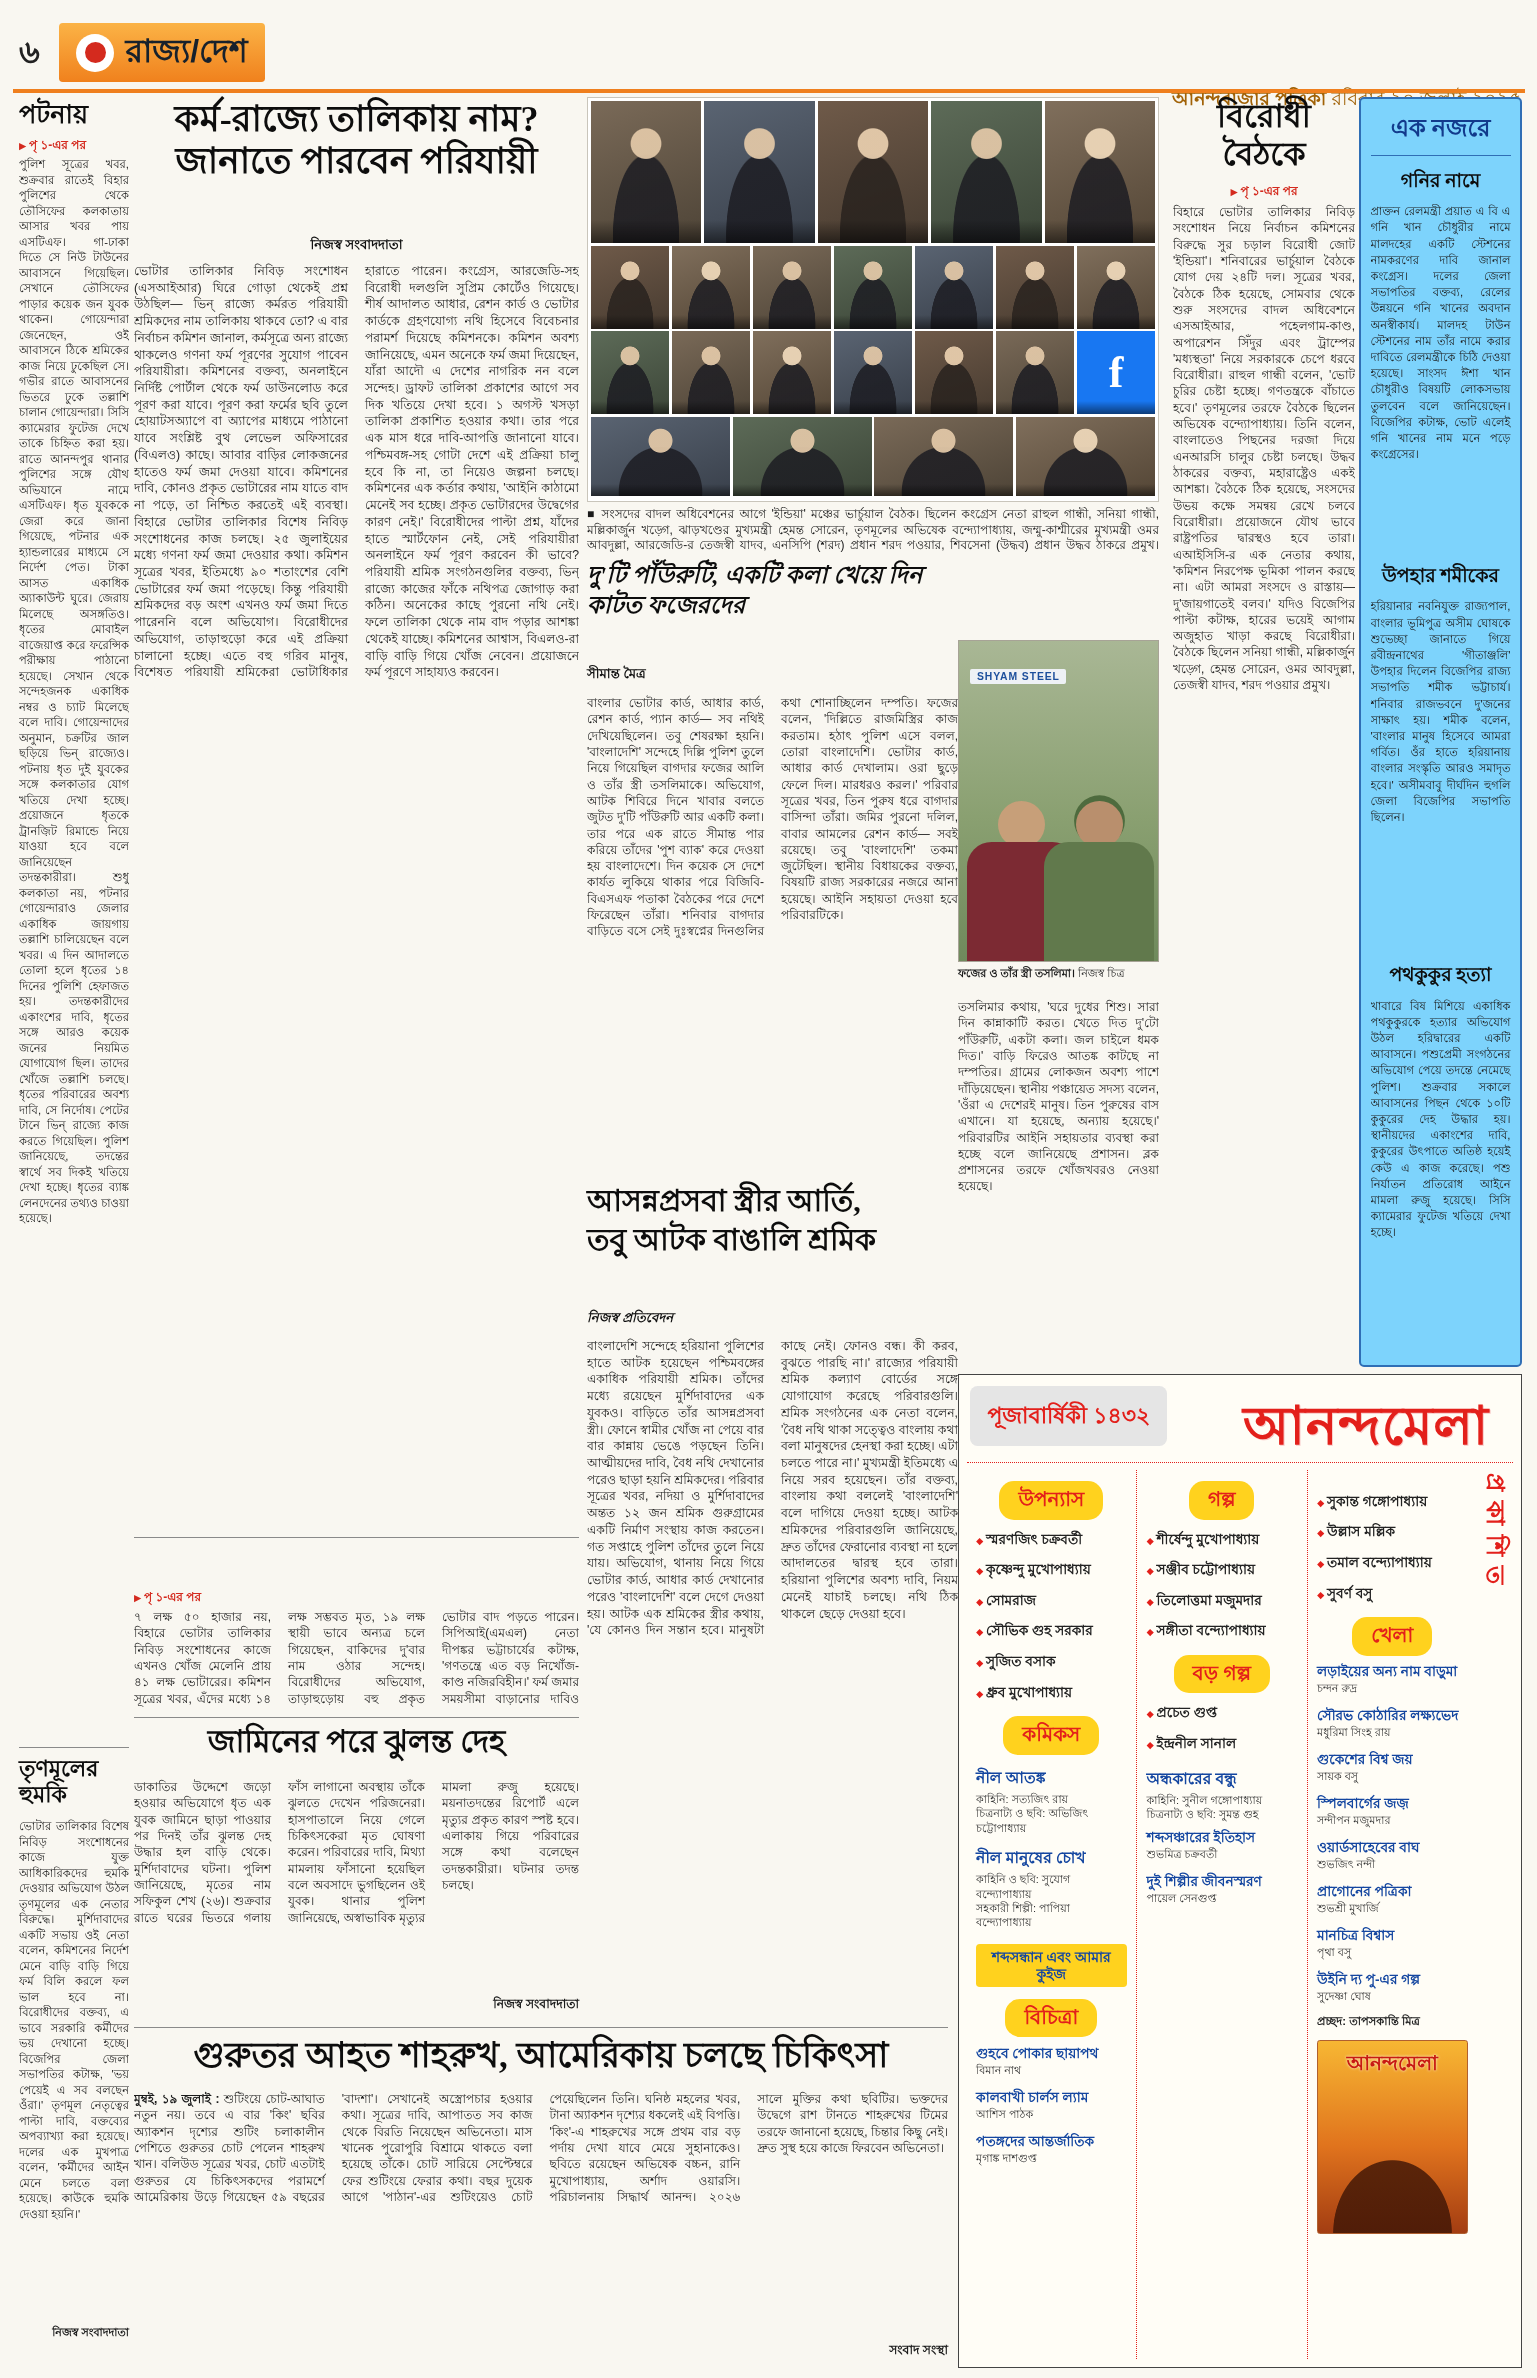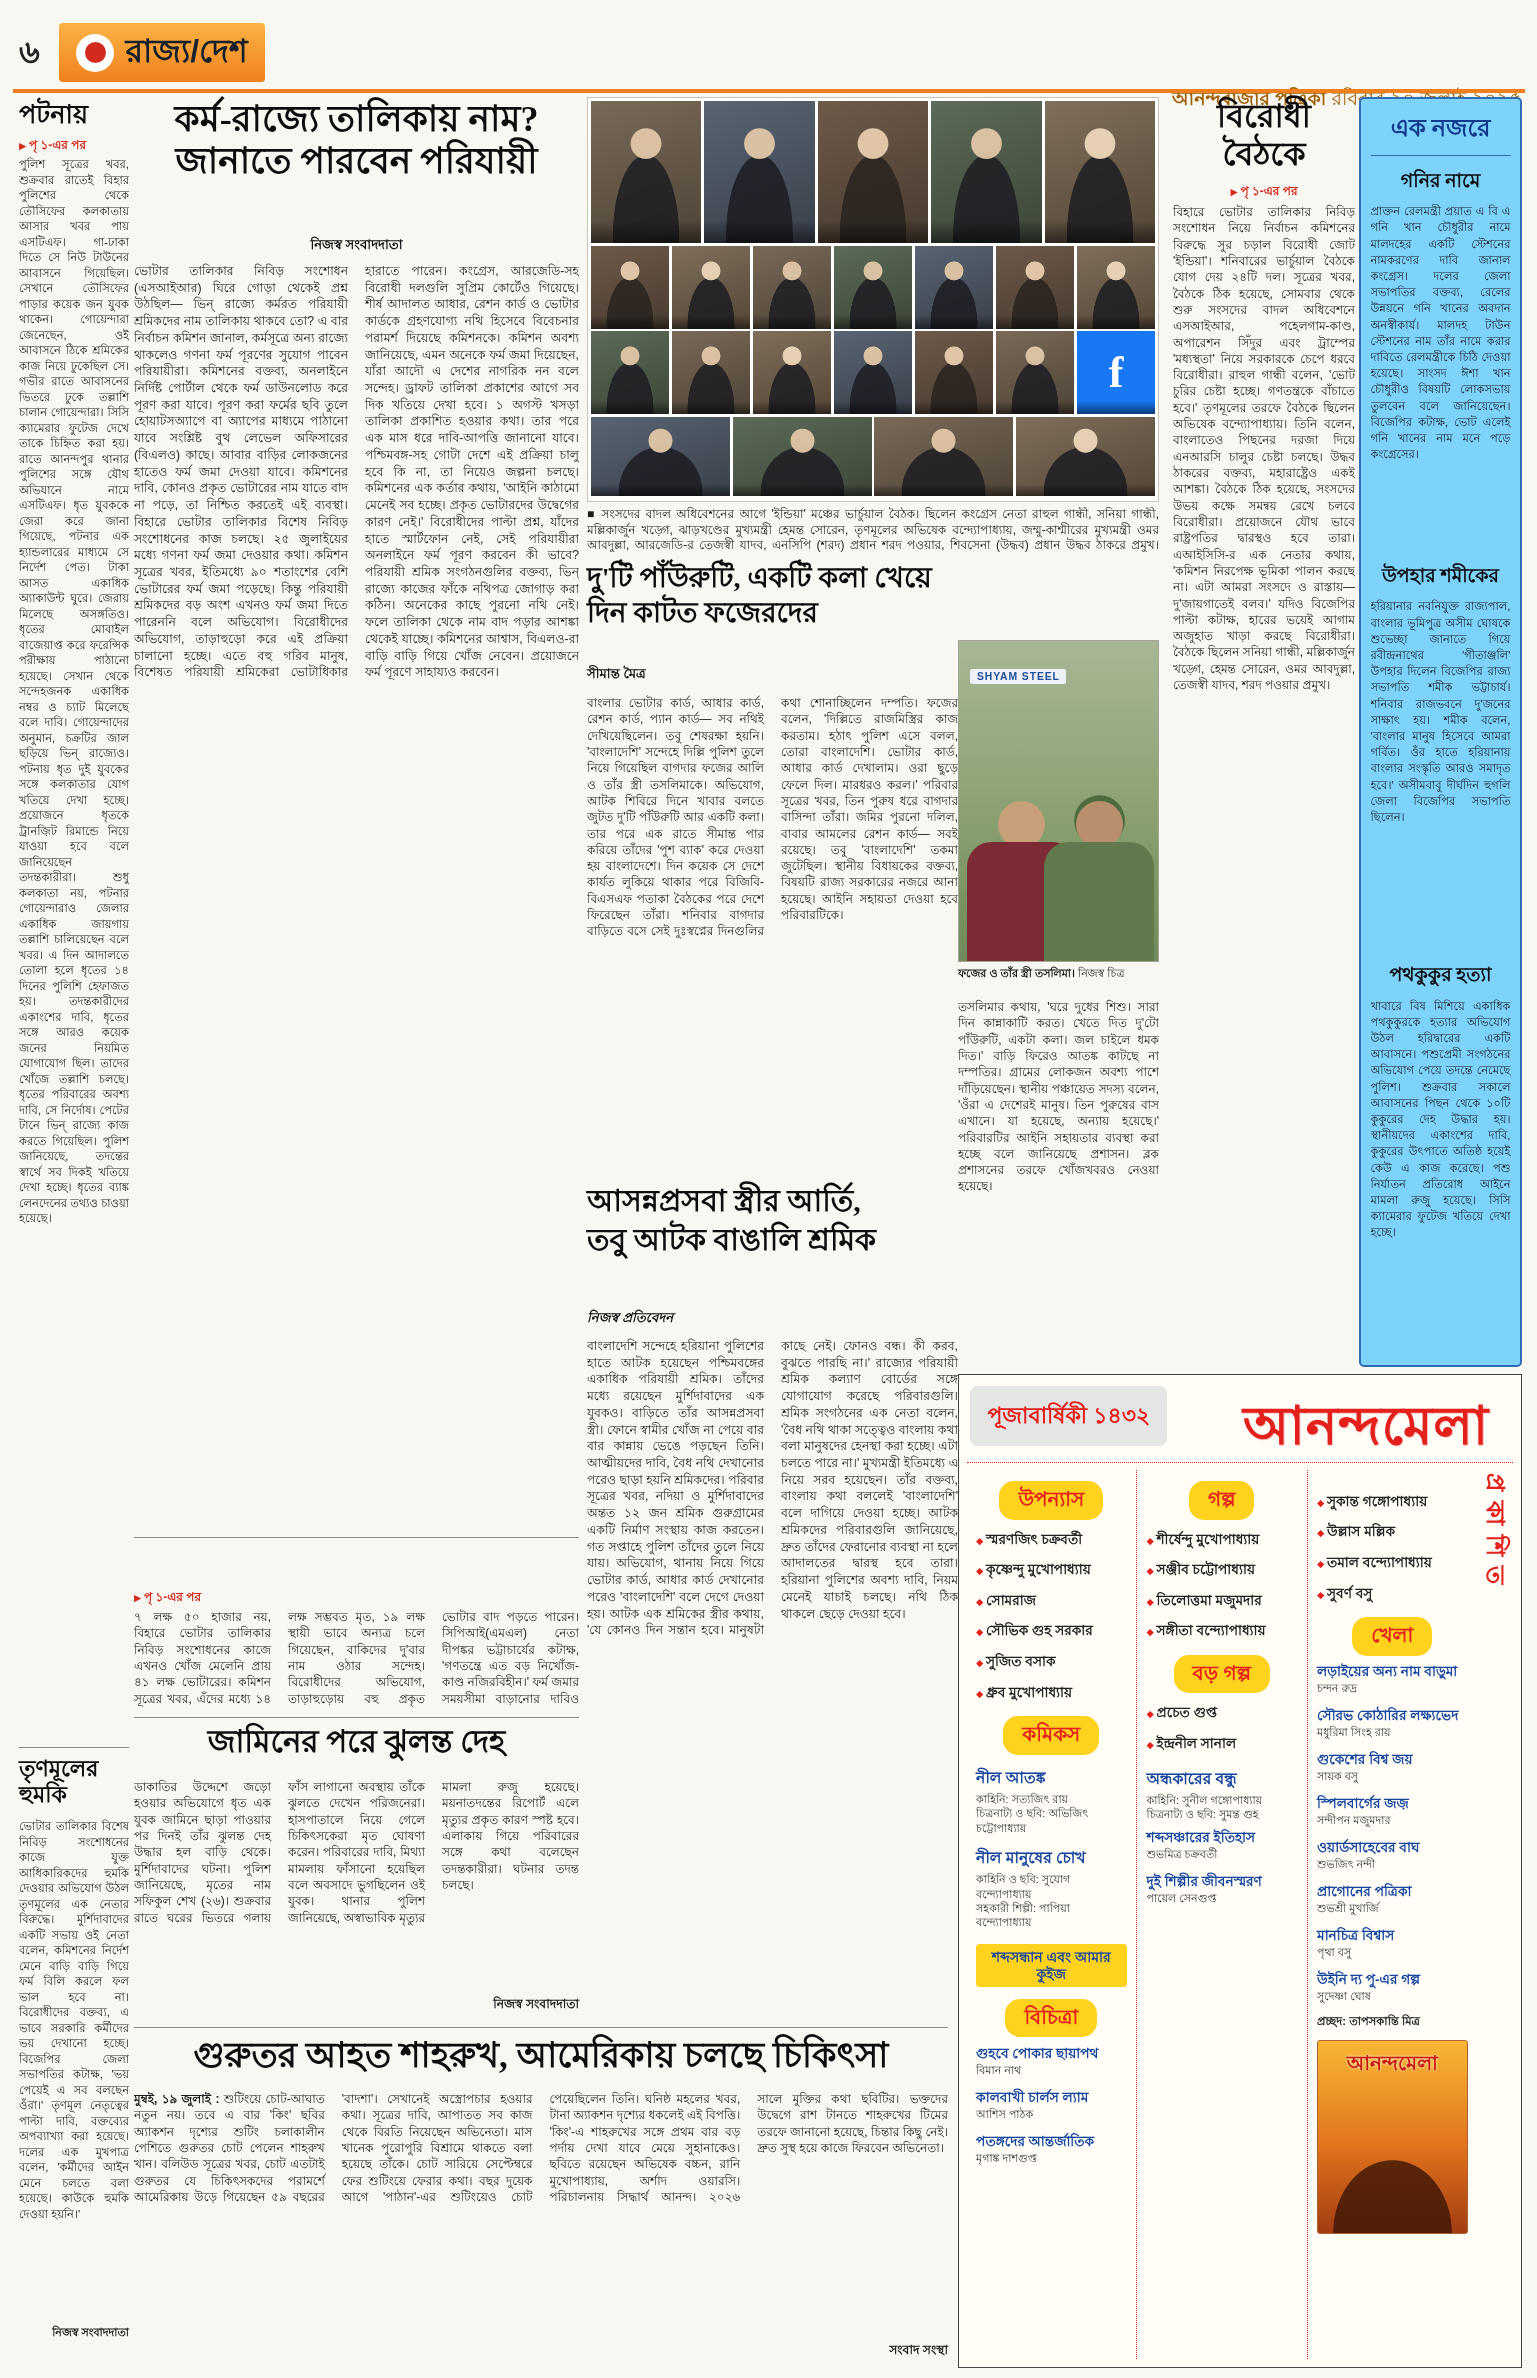--- a/index.html
+++ b/index.html
@@ -196,21 +196,21 @@
     </div>
     <div class="crow" style="height:79px;">
       <div class="cell c-b"></div>
       <div class="cell c-d"></div>
       <div class="cell"></div>
       <div class="cell c-e"></div>
     </div>
   </div>
   <div class="abs caption" style="left:587px; top:507px; width:572px; height:45px;">■ সংসদের বাদল অধিবেশনের আগে 'ইন্ডিয়া' মঞ্চের ভার্চুয়াল বৈঠক। ছিলেন কংগ্রেস নেতা রাহুল গান্ধী, সনিয়া গান্ধী, মল্লিকার্জুন খড়্গে, ঝাড়খণ্ডের মুখ্যমন্ত্রী হেমন্ত সোরেন, তৃণমূলের অভিষেক বন্দ্যোপাধ্যায়, জম্মু-কাশ্মীরের মুখ্যমন্ত্রী ওমর আবদুল্লা, আরজেডি-র তেজস্বী যাদব, এনসিপি (শরদ) প্রধান শরদ পওয়ার, শিবসেনা (উদ্ধব) প্রধান উদ্ধব ঠাকরে প্রমুখ। শনিবার। ভিডিয়ো-চিত্র এক্স হ্যান্ডল থেকে নেওয়া</div>
 
-  <div class="abs headline" style="left:587px; top:560px; width:371px; font-size:28px; line-height:1.25;">দু'টি পাঁউরুটি, একটি কলা খেয়ে দিন কাটত ফজেরদের</div>
+  <div class="abs headline" style="left:587px; top:560px; width:371px; font-size:24px; line-height:1.25;font-style:italic;">দু'টি পাঁউরুটি, একটি কলা খেয়ে দিন কাটত ফজেরদের</div>
   <div class="abs byline" style="left:587px; top:664px; width:371px;">সীমান্ত মৈত্র</div>
   <div class="abs body-text cols2" style="left:587px; top:695px; width:371px; height:471px; font-size:12px;">বাংলার ভোটার কার্ড, আধার কার্ড, রেশন কার্ড, প্যান কার্ড— সব নথিই দেখিয়েছিলেন। তবু শেষরক্ষা হয়নি। 'বাংলাদেশি' সন্দেহে দিল্লি পুলিশ তুলে নিয়ে গিয়েছিল বাগদার ফজের আলি ও তাঁর স্ত্রী তসলিমাকে। অভিযোগ, আটক শিবিরে দিনে খাবার বলতে জুটত দু'টি পাঁউরুটি আর একটি কলা। তার পরে এক রাতে সীমান্ত পার করিয়ে তাঁদের 'পুশ ব্যাক' করে দেওয়া হয় বাংলাদেশে। দিন কয়েক সে দেশে কার্যত লুকিয়ে থাকার পরে বিজিবি-বিএসএফ পতাকা বৈঠকের পরে দেশে ফিরেছেন তাঁরা। শনিবার বাগদার বাড়িতে বসে সেই দুঃস্বপ্নের দিনগুলির কথা শোনাচ্ছিলেন দম্পতি। ফজের বলেন, 'দিল্লিতে রাজমিস্ত্রির কাজ করতাম। হঠাৎ পুলিশ এসে বলল, তোরা বাংলাদেশি। ভোটার কার্ড, আধার কার্ড দেখালাম। ওরা ছুড়ে ফেলে দিল। মারধরও করল।' পরিবার সূত্রের খবর, তিন পুরুষ ধরে বাগদার বাসিন্দা তাঁরা। জমির পুরনো দলিল, বাবার আমলের রেশন কার্ড— সবই রয়েছে। তবু 'বাংলাদেশি' তকমা জুটেছিল। স্থানীয় বিধায়কের বক্তব্য, বিষয়টি রাজ্য সরকারের নজরে আনা হয়েছে। আইনি সহায়তা দেওয়া হবে পরিবারটিকে।</div>
 
   <div class="abs photo" style="left:958px; top:640px; width:201px; height:322px;">
     <span class="sign">SHYAM STEEL</span>
     <div class="fig m">
         <div class="head"></div>
         <div class="torso"></div>
       </div>
     <div class="fig f">

